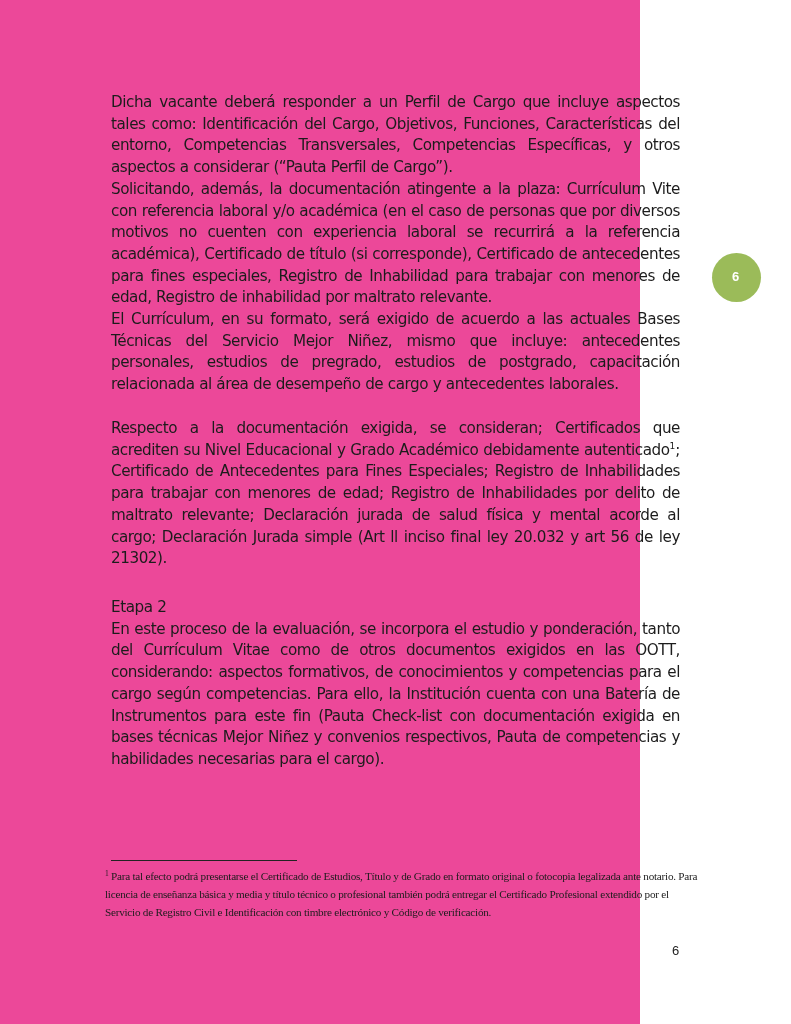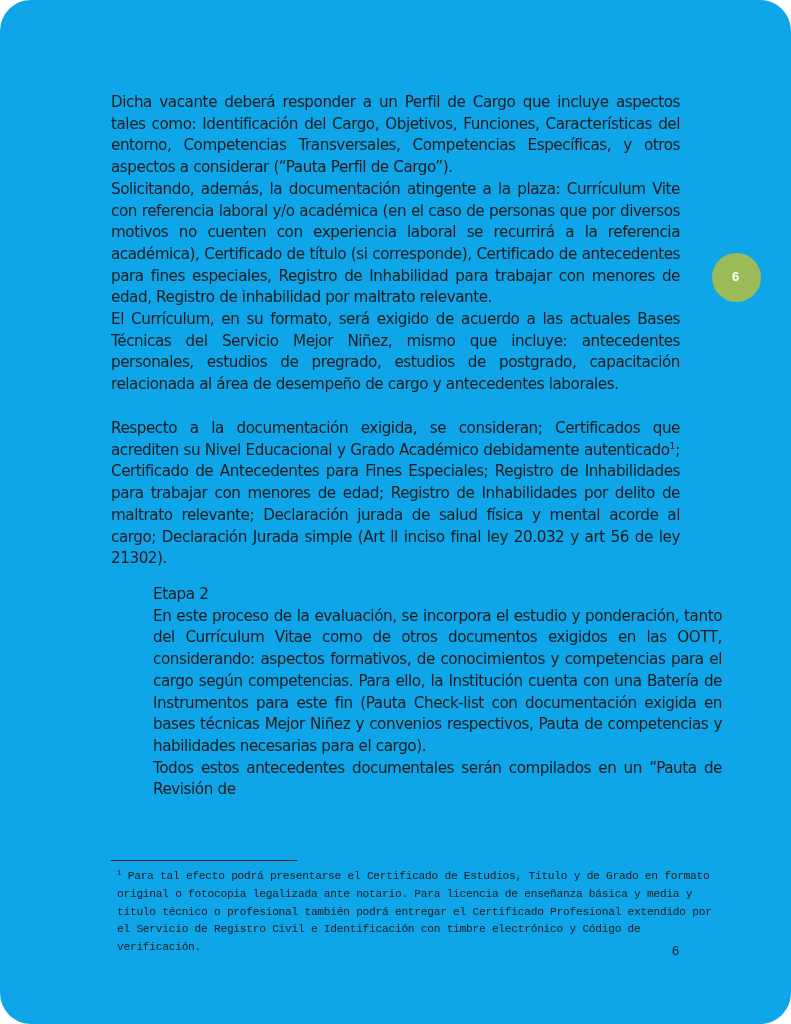--- a/index.html
+++ b/index.html
@@ -10,44 +10,43 @@
     body {
       width: 791px;
       height: 1024px;
       position: relative;
       overflow: hidden;
       color: #1a1a1a;
     }
     .page {
       position: absolute;
       left: 0; top: 0;
-      width: 791px;
+      width: 640px;
       height: 1024px;
-      background: #0ea5e9;
-      border-radius: 31px;
+      background: #ec4899;
     }
     .body-text {
       position: absolute;
       left: 111px;
       width: 569px;
       font-family: "DejaVu Sans", sans-serif;
       font-size: 15.2px;
       line-height: 21.7px;
       letter-spacing: -0.45px;
       word-spacing: 0.2px;
       color: #1c1c1c;
     }
     .body-text p {
       margin: 0;
       text-align: justify;
       text-align-last: left;
     }
     .block-1 { top: 92px; }
     .block-2 { top: 406px; margin-top: 12px; }
-    .block-3 { top: 584px; margin-left: 42px; }
+    .block-3 { top: 597px; }
     sup.fn-ref {
       font-size: 9px;
       line-height: 0;
       vertical-align: 6px;
       letter-spacing: 0;
     }
     .side-badge {
       position: absolute;
       left: 712px;
       top: 253px;
@@ -70,24 +69,24 @@
     .footnote-rule {
       position: absolute;
       left: 111px;
       top: 860px;
       width: 186px;
       height: 0;
       border-top: 1px solid #222;
     }
     .footnote {
       position: absolute;
-      left: 117px;
+      left: 105px;
       top: 868px;
       width: 600px;
-      font-family: Liberation Mono, monospace;
+      font-family: Liberation Serif, serif;
       font-size: 11.2px;
       line-height: 17.8px;
       letter-spacing: -0.25px;
       color: #1c1c1c;
     }
     .footnote p { margin: 0; }
     .footnote sup {
       font-size: 7.5px;
       vertical-align: 4px;
       line-height: 0;
@@ -112,21 +111,20 @@
     <p>El Currículum, en su formato, será exigido de acuerdo a las actuales Bases Técnicas del Servicio Mejor Niñez, mismo que incluye: antecedentes personales, estudios de pregrado, estudios de postgrado, capacitación relacionada al área de desempeño de cargo y antecedentes laborales.</p>
   </div>
 
   <div class="body-text block-2">
     <p><span>Respecto a la documentación exigida, se consideran; Certificados que acrediten su Nivel Educacional y Grado Académico debidamente autenticado</span><sup class="fn-ref">1</sup><span>; Certificado de Antecedentes para Fines Especiales; Registro de Inhabilidades para trabajar con menores de edad; Registro de Inhabilidades por delito de maltrato relevante; Declaración jurada de salud física y mental acorde al cargo; Declaración Jurada simple (Art ll inciso final ley 20.032 y art 56 de ley 21302).</span></p>
   </div>
 
   <div class="body-text block-3">
     <p>Etapa 2</p>
     <p>En este proceso de la evaluación, se incorpora el estudio y ponderación, tanto del Currículum Vitae como de otros documentos exigidos en las OOTT, considerando: aspectos formativos, de conocimientos y competencias para el cargo según competencias. Para ello, la Institución cuenta con una Batería de Instrumentos para este fin (Pauta Check-list con documentación exigida en bases técnicas Mejor Niñez y convenios respectivos, Pauta de competencias y habilidades necesarias para el cargo).</p>
-    <p>Todos estos antecedentes documentales serán compilados en un “Pauta de Revisión de</p>
   </div>
 
   <div class="side-badge">
     <span>6</span>
   </div>
 
   <div class="footnote-rule"></div>
 
   <div class="footnote">
     <p><sup>1</sup><span> Para tal efecto podrá presentarse el Certificado de Estudios, Título y de Grado en formato original o fotocopia legalizada ante notario. Para licencia de enseñanza básica y media y título técnico o profesional también podrá entregar el Certificado Profesional extendido por el Servicio de Registro Civil e Identificación con timbre electrónico y Código de verificación.</span></p>

